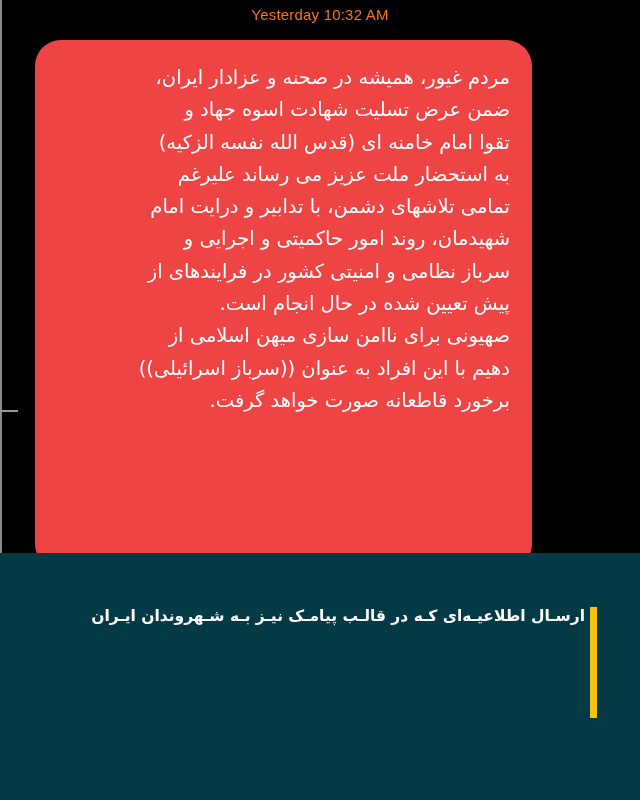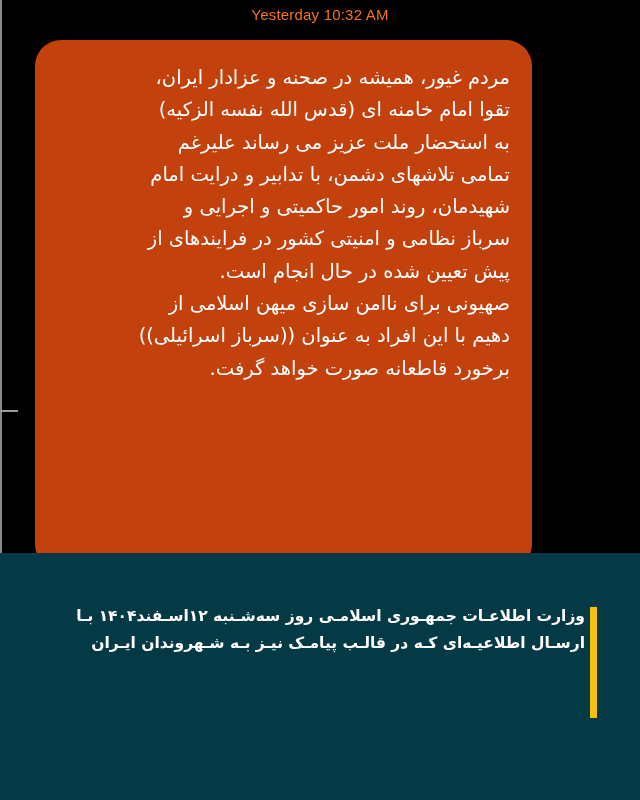--- a/index.html
+++ b/index.html
@@ -40,21 +40,21 @@
       font-family: "Liberation Sans", sans-serif;
       font-size: 15px;
       letter-spacing: 0.2px;
     }
     .bubble {
       position: absolute;
       left: 35px;
       top: 40px;
       width: 497px;
       height: 530px;
-      background: #c2410c;
+      background: #ef4444;
       border-radius: 26px;
       box-sizing: border-box;
       padding: 22px 22px 0 18px;
     }
     .bubble-text {
       direction: rtl;
       text-align: right;
       color: #ffffff;
       font-family: "DejaVu Sans", sans-serif;
       font-size: 19.5px;
@@ -105,31 +105,31 @@
 <div class="left-edge-tick"></div>
 
 <div class="timestamp">
   <span>Yesterday</span>
   <span>10:32 AM</span>
 </div>
 
 <div class="bubble">
   <div class="bubble-text">
     <span class="line">مردم غیور، همیشه در صحنه و عزادار ایران،</span>
+    <span class="line">ضمن عرض تسلیت شهادت اسوه جهاد و</span>
     <span class="line">تقوا امام خامنه ای (قدس الله نفسه الزکیه)</span>
     <span class="line">به استحضار ملت عزیز می رساند علیرغم</span>
     <span class="line">تمامی تلاشهای دشمن، با تدابیر و درایت امام</span>
     <span class="line">شهیدمان، روند امور حاکمیتی و اجرایی و</span>
     <span class="line">سرباز نظامی و امنیتی کشور در فرایندهای از</span>
     <span class="line">پیش تعیین شده در حال انجام است.</span>
     <span class="line">صهیونی برای ناامن سازی میهن اسلامی از</span>
     <span class="line">دهیم با این افراد به عنوان ((سرباز اسرائیلی))</span>
     <span class="line">برخورد قاطعانه صورت خواهد گرفت.</span>
   </div>
 </div>
 
 <div class="caption-panel">
   <div class="accent-bar"></div>
   <div class="caption-text">
-    <span class="line">وزارت اطلاعـات جمهـوری اسلامـی روز سه‌شـنبه ۱۲اسـفند۱۴۰۴ بـا</span>
     <span class="line">ارسـال اطلاعیـه‌ای کـه در قالـب پیامـک نیـز بـه شـهروندان ایـران</span>
   </div>
 </div>
 
 </body></html>

